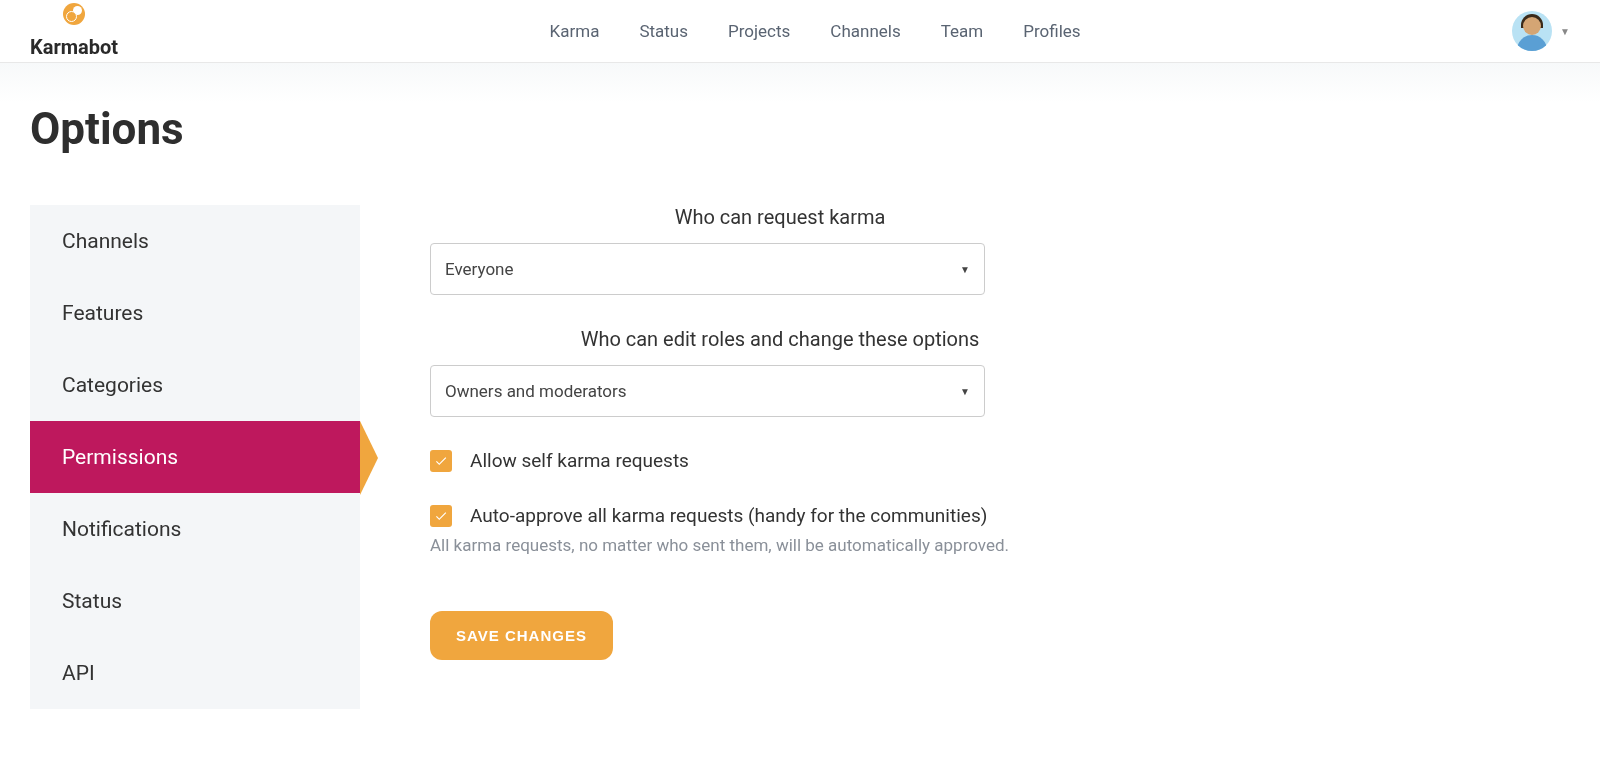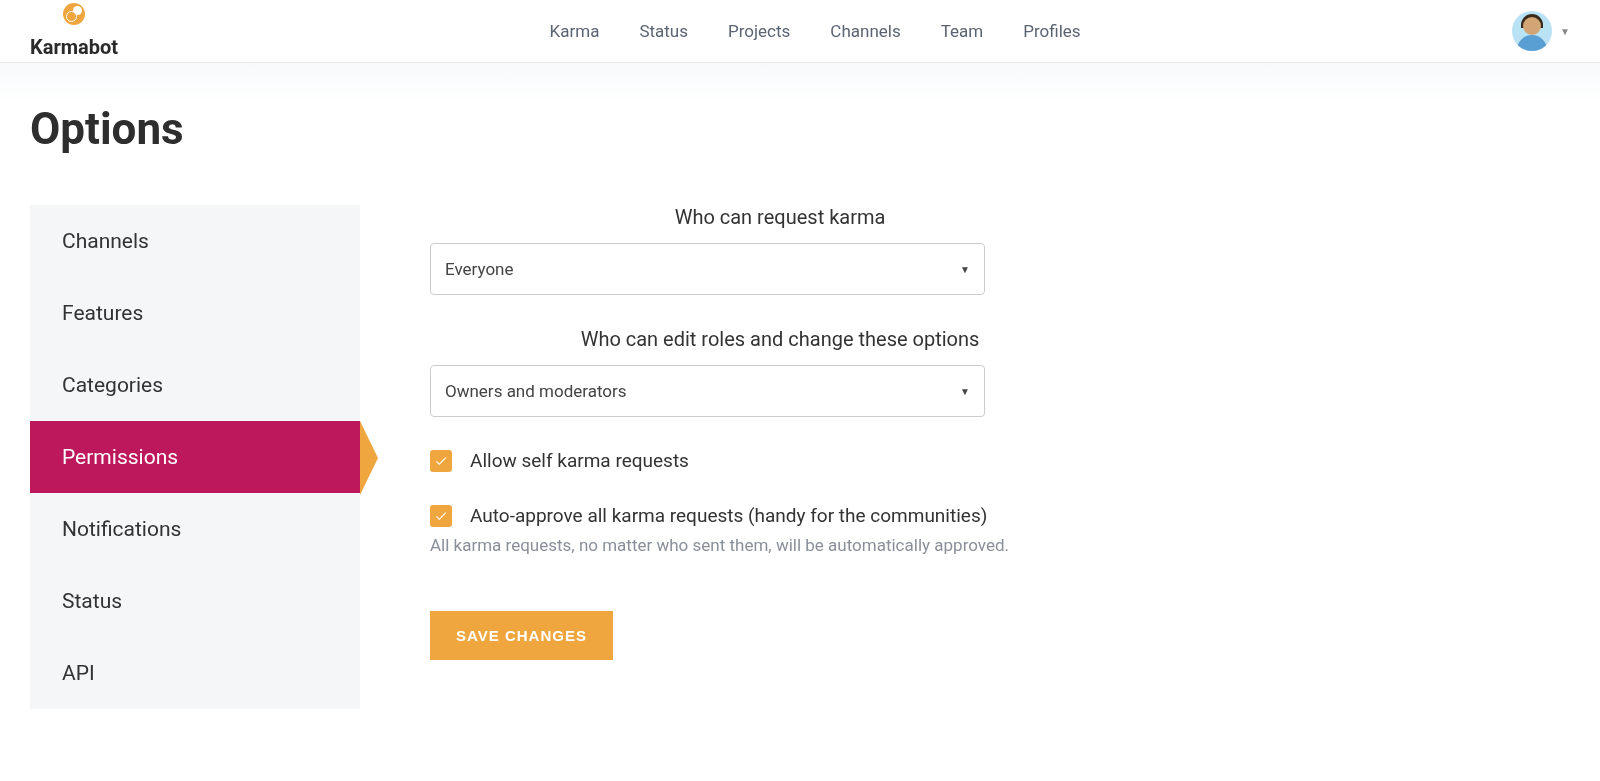--- a/index.html
+++ b/index.html
@@ -224,21 +224,21 @@
       margin-bottom: 32px;
     }
     .save-button {
       background: #f0a63e;
       color: #fff;
       border: none;
       padding: 16px 26px;
       font-size: 15px;
       font-weight: 600;
       letter-spacing: 1px;
-      border-radius: 0;
+      border-radius: 12px;
       cursor: pointer;
       margin-top: 24px;
     }
   </style>
 </head>
 <body>
 
 <div class="header">
   <div class="logo-area">
     <div class="logo-icon"></div>

